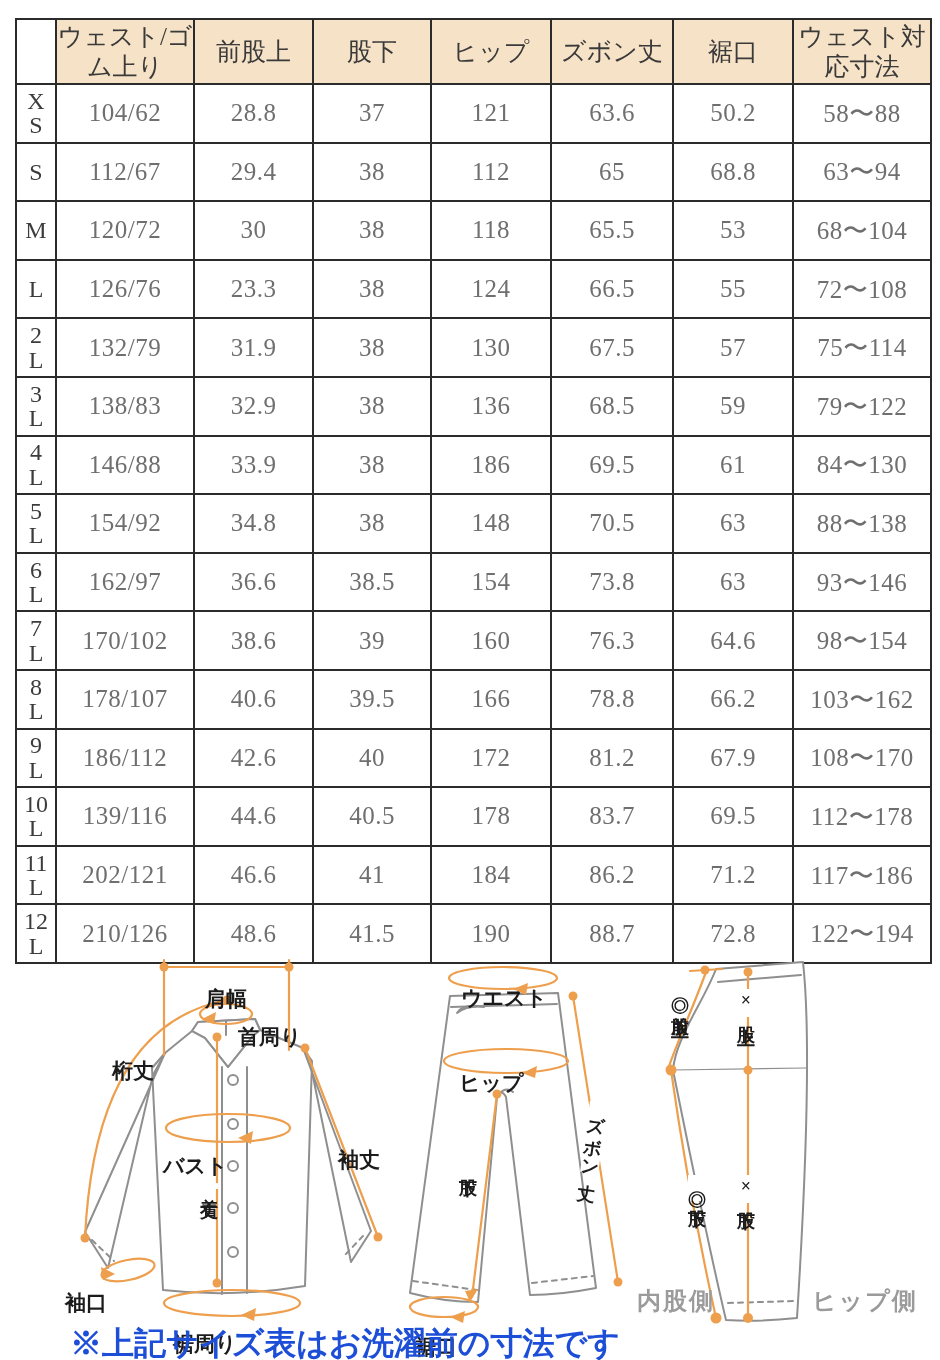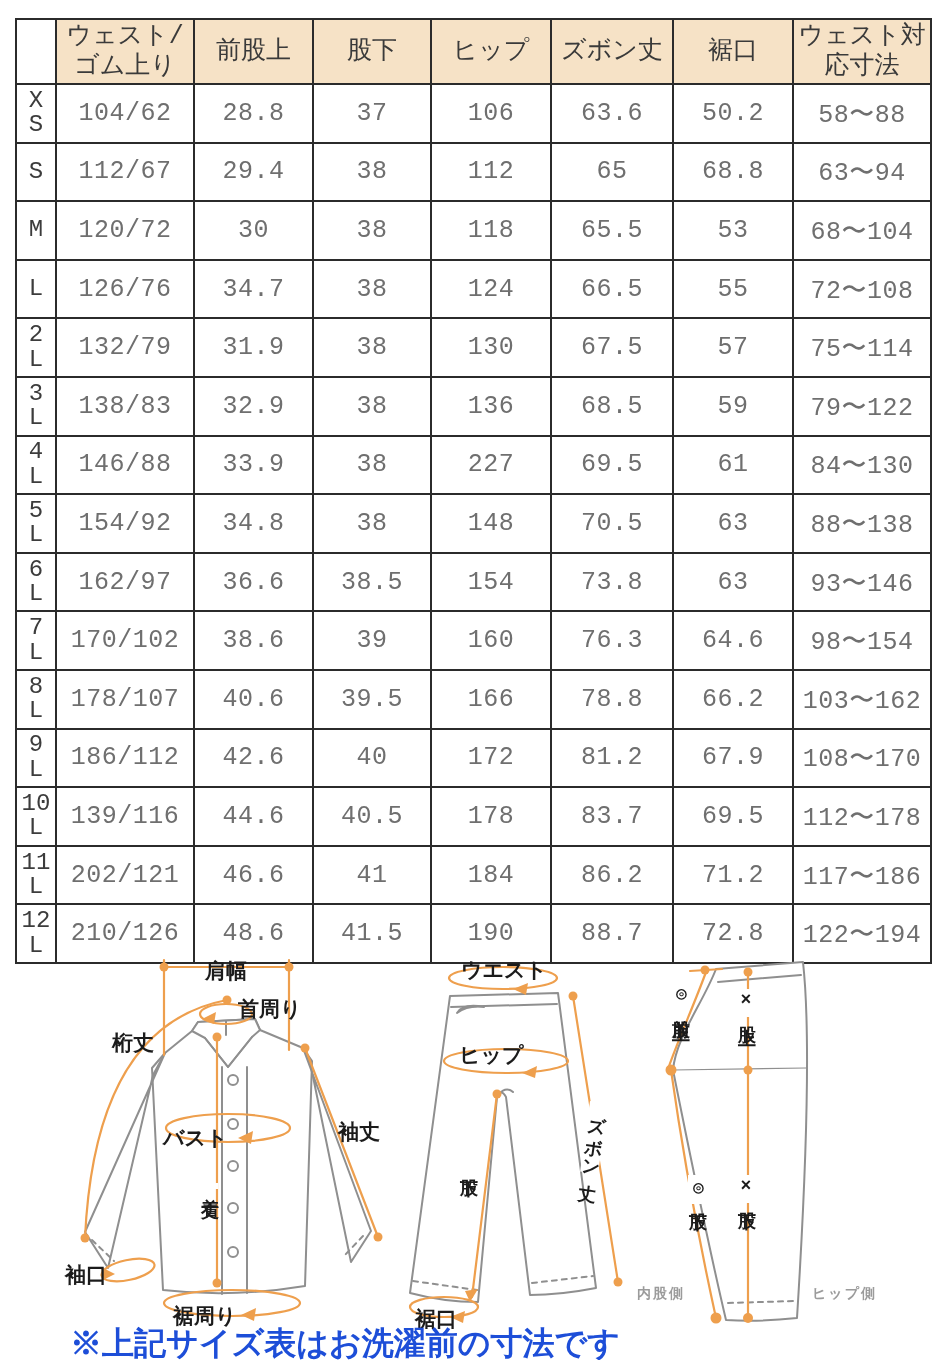--- a/index.html
+++ b/index.html
@@ -1,39 +1,39 @@
 <!DOCTYPE html>
 <html><head>
 <meta charset="utf-8">
 <style>
   html,body{margin:0;padding:0;background:#ffffff;}
   .page{position:relative;width:940px;height:1360px;background:#fff;overflow:hidden;
-        font-family:Liberation Mono, monospace;}
+        font-family:Liberation Serif, serif;}
 
   
   table.size-table{position:absolute;left:15px;top:18px;width:915px;
                    border-collapse:collapse;table-layout:fixed;}
   .size-table th,.size-table td{border:2px solid #2b2b2b;text-align:center;
                    vertical-align:middle;padding:0;overflow:hidden;}
   .size-table thead th{background:#f6e2c6;color:#3a3a3a;font-weight:normal;
                    font-size:25px;line-height:1.18;height:63px;}
   .size-table thead th.corner{background:#ffffff;}
   .size-table tbody th{background:#ffffff;color:#3c3c3c;font-weight:normal;
                    font-size:24px;line-height:1.02;white-space:pre-line;height:56.6px;}
   .size-table tbody td{color:#6f6f6f;font-size:25px;letter-spacing:.5px;height:56.6px;}
 
   
   .diagrams{position:absolute;left:0;top:945px;width:940px;height:395px;}
   .diagrams svg{position:absolute;left:0;top:0;}
-  .dlabel{position:absolute;font-size:21px;font-weight:bold;color:#1b1b1b;white-space:nowrap;}
+  .dlabel{position:absolute;font-size:21px;font-weight:bold;color:#1b1b1b;white-space:nowrap;margin-top:28px;}
   .vlabel{position:absolute;writing-mode:vertical-rl;text-orientation:upright;
           font-size:18px;font-weight:bold;color:#1b1b1b;background:#fff;
           letter-spacing:2px;line-height:1;padding:1px 0;}
   .tilt{transform:rotate(8deg);}
-  .glabel{position:absolute;font-size:14px;font-weight:bold;color:#9b9b9b;letter-spacing:2px;white-space:nowrap;}
+  .glabel{position:absolute;font-size:24px;font-weight:bold;color:#9b9b9b;letter-spacing:2px;white-space:nowrap;}
   .note{position:absolute;left:70px;top:1322px;font-size:32px;font-weight:bold;color:#1d4ed8;}
 </style>
 </head>
 <body>
 
 <div class="page">
 
   <table class="size-table">
     <colgroup>
       <col style="width:40px">
@@ -57,21 +57,21 @@
         <th>ウェスト対応寸法</th>
       </tr>
     </thead>
     <tbody>
         <tr>
           <th>X
 S</th>
           <td>104/62</td>
           <td>28.8</td>
           <td>37</td>
-          <td>106</td>
+          <td>121</td>
           <td>63.6</td>
           <td>50.2</td>
           <td>58〜88</td>
         </tr>
         <tr>
           <th>S</th>
           <td>112/67</td>
           <td>29.4</td>
           <td>38</td>
           <td>112</td>
@@ -85,21 +85,21 @@
           <td>30</td>
           <td>38</td>
           <td>118</td>
           <td>65.5</td>
           <td>53</td>
           <td>68〜104</td>
         </tr>
         <tr>
           <th>L</th>
           <td>126/76</td>
-          <td>34.7</td>
+          <td>23.3</td>
           <td>38</td>
           <td>124</td>
           <td>66.5</td>
           <td>55</td>
           <td>72〜108</td>
         </tr>
         <tr>
           <th>2
 L</th>
           <td>132/79</td>
@@ -120,21 +120,21 @@
           <td>68.5</td>
           <td>59</td>
           <td>79〜122</td>
         </tr>
         <tr>
           <th>4
 L</th>
           <td>146/88</td>
           <td>33.9</td>
           <td>38</td>
-          <td>227</td>
+          <td>186</td>
           <td>69.5</td>
           <td>61</td>
           <td>84〜130</td>
         </tr>
         <tr>
           <th>5
 L</th>
           <td>154/92</td>
           <td>34.8</td>
           <td>38</td>

